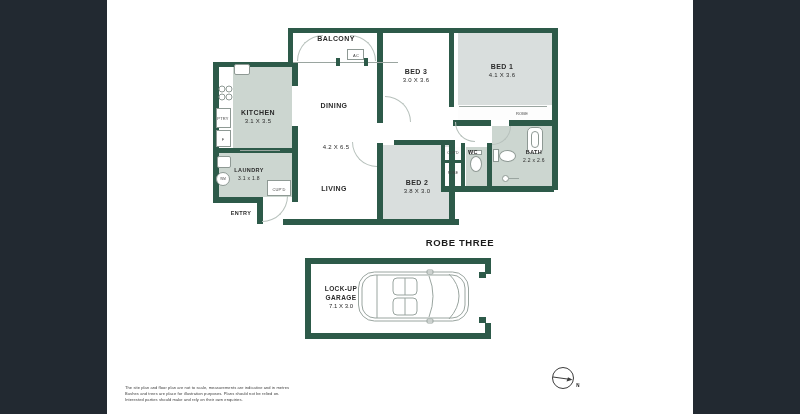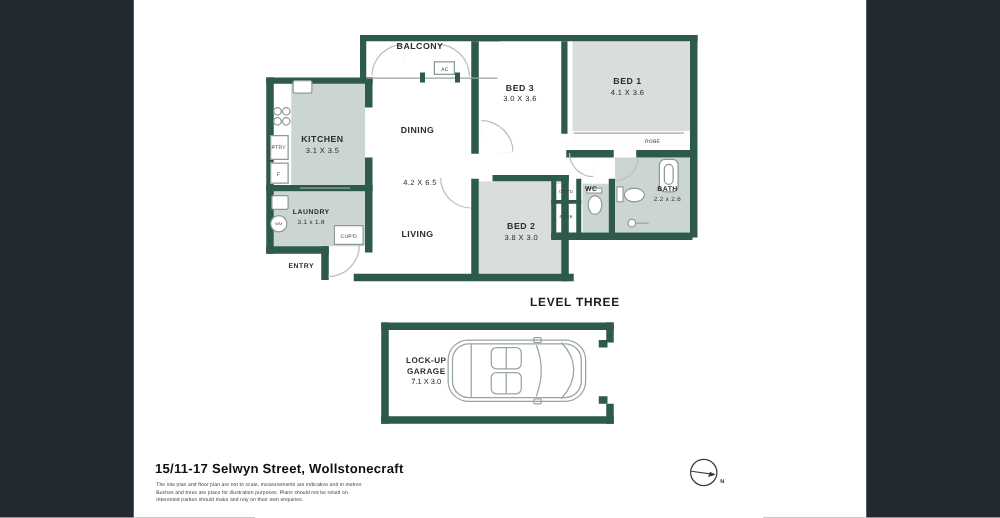--- a/index.html
+++ b/index.html
@@ -132,21 +132,21 @@
   <div class="dims" style="left:258px;top:121px;">3.1 X 3.5</div>
   <div class="lbl" style="left:249px;top:170px;font-size:5.5px;">LAUNDRY</div>
   <div class="dims" style="left:249px;top:178px;font-size:5px;">3.1 x 1.8</div>
   <div class="lbl" style="left:241px;top:213px;font-size:5.5px;">ENTRY</div>
   <div class="lbl" style="left:417px;top:182px;">BED 2</div>
   <div class="dims" style="left:417px;top:191px;">3.8 X 3.0</div>
   <div class="lbl" style="left:534px;top:152px;font-size:5.5px;">BATH</div>
   <div class="dims" style="left:534px;top:160px;font-size:5px;">2.2 x 2.6</div>
   <div class="lbl" style="left:473px;top:152px;font-size:5.5px;">WC</div>
 
-  <div class="level">LEVEL THREE</div>
+  <div class="level">ROBE THREE</div>
 
   <div class="w" style="left:305px;top:258px;width:186px;height:6px;"></div>
   <div class="w" style="left:305px;top:258px;width:6px;height:81px;"></div>
   <div class="w" style="left:305px;top:333px;width:186px;height:6px;"></div>
   <div class="w" style="left:485px;top:258px;width:6px;height:16px;"></div>
   <div class="w" style="left:485px;top:323px;width:6px;height:16px;"></div>
   <div class="w" style="left:479px;top:272px;width:7px;height:6px;"></div>
   <div class="w" style="left:479px;top:317px;width:7px;height:6px;"></div>
   <div class="garage-text">
     <div class="g1">LOCK-UP</div>
@@ -162,21 +162,20 @@
       <line x1="20" y1="5" x2="20" y2="48"></line>
       <rect x="36" y="8" width="24" height="17" rx="4"></rect>
       <rect x="36" y="28" width="24" height="17" rx="4"></rect>
       <line x1="48" y1="8" x2="48" y2="25"></line>
       <line x1="48" y1="28" x2="48" y2="45"></line>
       <rect x="70" y="0" width="6" height="4" rx="1"></rect>
       <rect x="70" y="49" width="6" height="4" rx="1"></rect>
     </g>
   </svg>
 
-  <div class="addr">15/11-17 Selwyn Street, Wollstonecraft</div>
   <div class="disc" style="top:385px;">The site plan and floor plan are not to scale, measurements are indicative and in metres</div>
   <div class="disc" style="top:391px;">Bushes and trees are place for illustration purposes. Plans should not be relied on.</div>
   <div class="disc" style="top:397px;">Interested parties should make and rely on their own enquiries.</div>
   <svg style="left:550px;top:365px;" width="40" height="28">
     <circle cx="13" cy="13" r="10.5" fill="none" stroke="#3c3c3c" stroke-width="1"></circle>
     <line x1="3" y1="12" x2="21" y2="14.5" stroke="#3c3c3c" stroke-width="1"></line>
     <path d="M22.5 14.7 L16.5 16.5 L18 12.3 Z" fill="#3c3c3c"></path>
   </svg>
   <div class="tiny" style="left:578px;top:385px;font-size:4.5px;font-weight:bold;color:#222;">N</div>
 </div>

